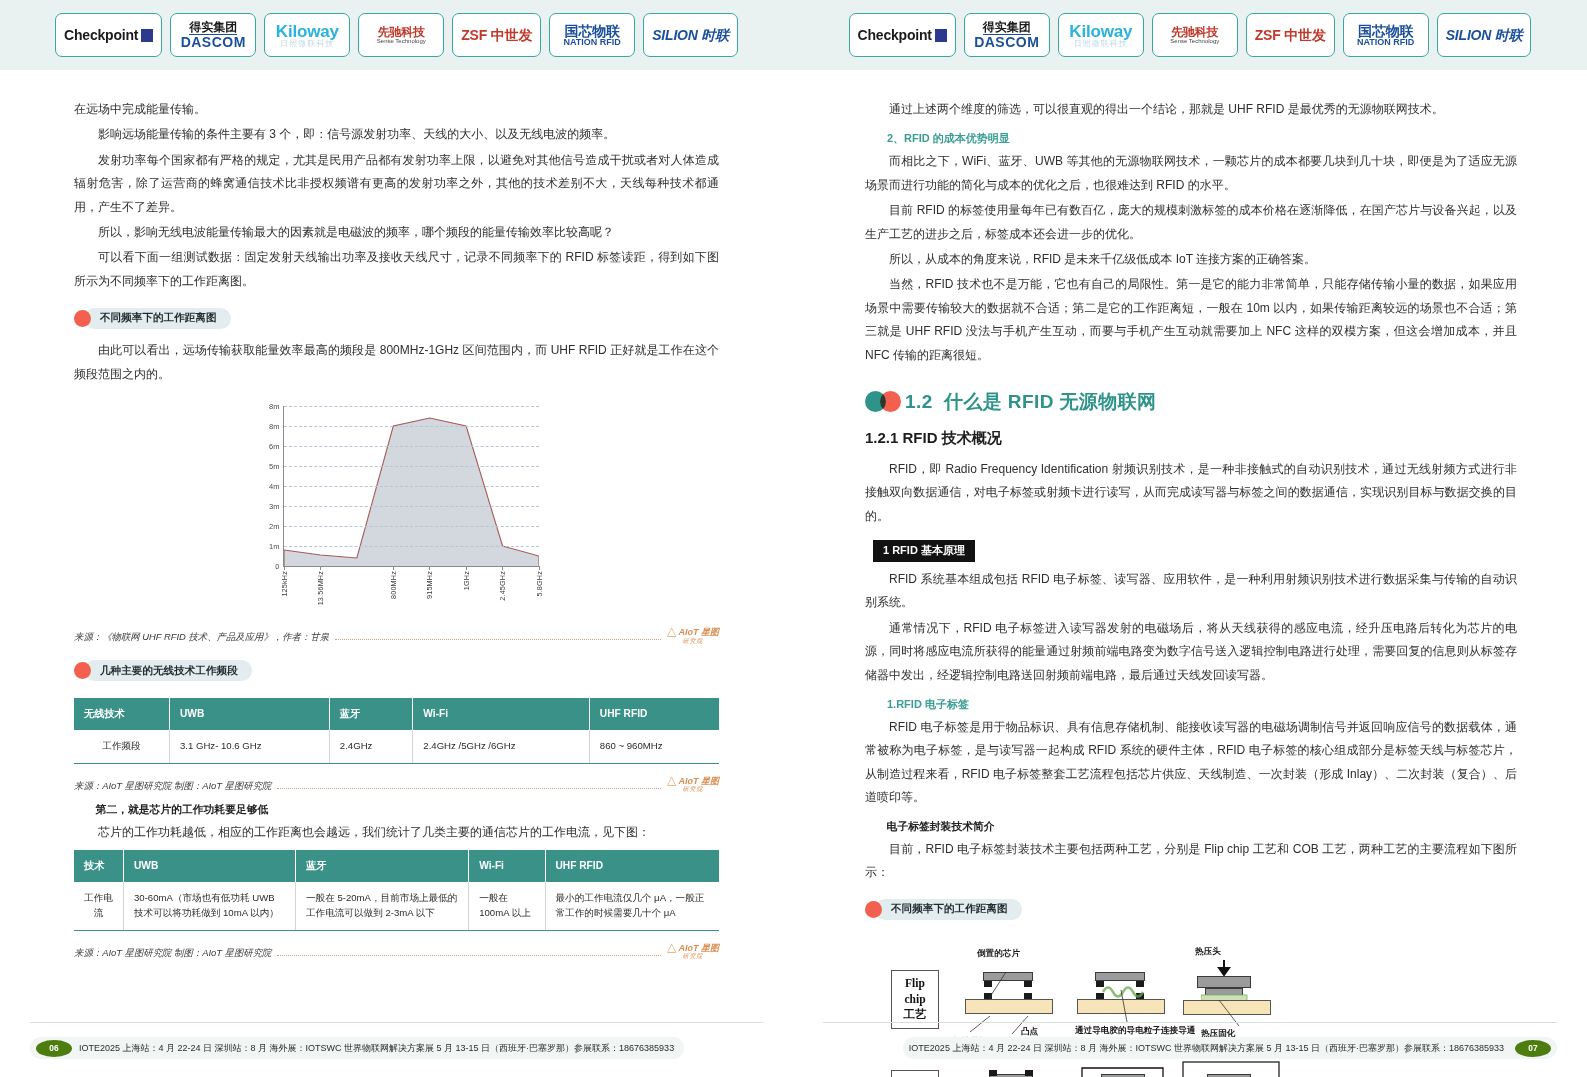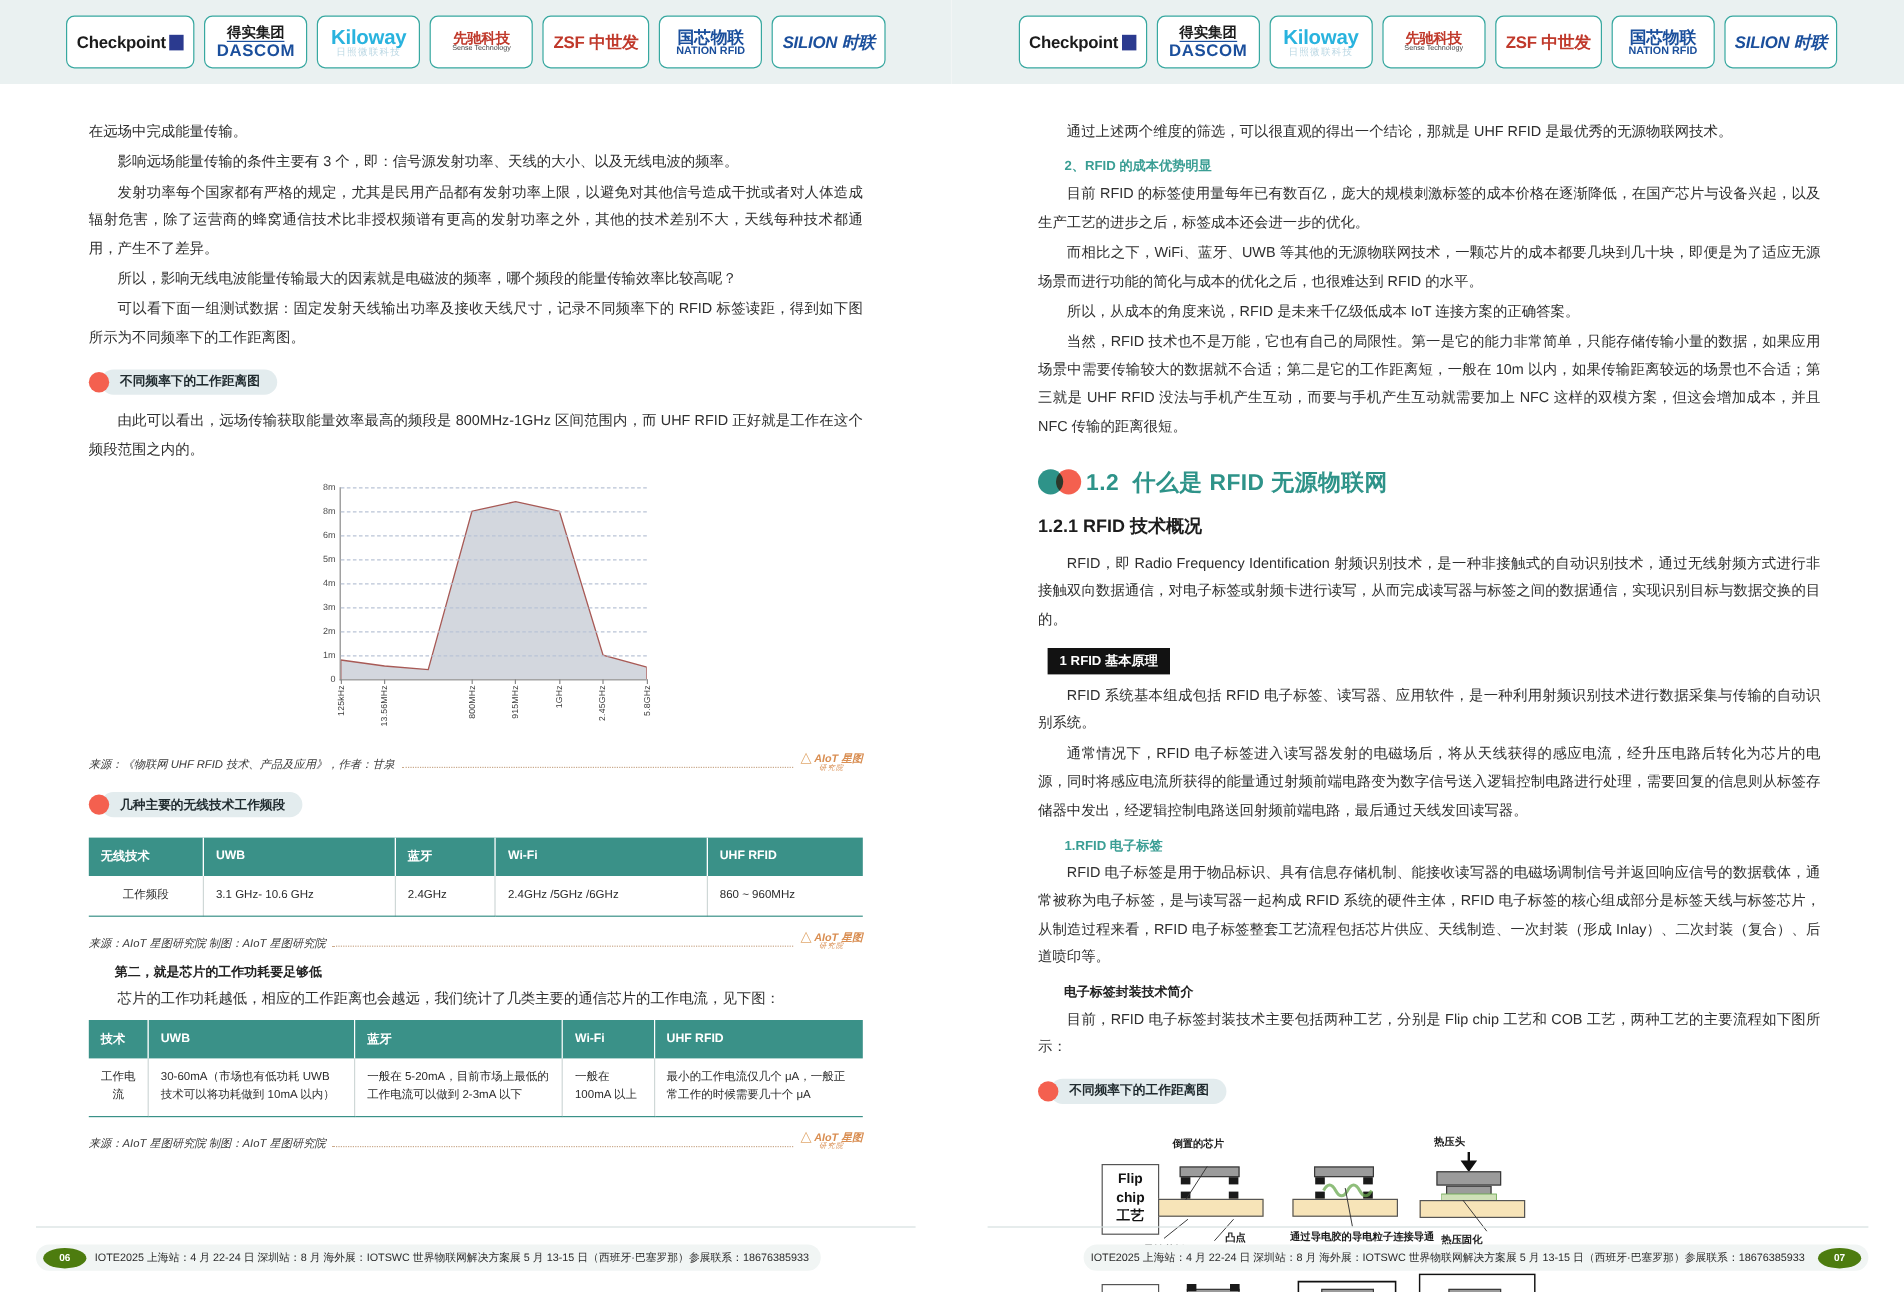--- a/index.html
+++ b/index.html
@@ -136,24 +136,23 @@
     border-right: 1px solid #cfd8d7; border-bottom: 1.4px solid #3a9188;
     vertical-align: middle;
   }
   table.t td:first-child { text-align: center; }
   table.t td:last-child { border-right: none; }
 
   
   .diagram { position: relative; height: 205px; margin-top: 6px; }
   .dg-label {
     position: absolute; border: 1.3px solid #555; background: #fff;
-    font-family: Liberation Sans, sans-serif; font-weight: bold; font-size: 11.5px;
+    font-family: Liberation Serif, serif; font-weight: bold; font-size: 11.5px;
     color: #111; text-align: center; line-height: 1.35; padding: 5px 6px;
     width: 48px;
-    margin-left: 27px;
   }
   .dg-txt { position: absolute; font-size: 8.6px; color: #1a1a1a; font-weight: bold;
             font-family: "Liberation Serif","DejaVu Serif",serif; white-space: nowrap; line-height:1.3; }
   .sub { position: absolute; background: #f7e4b8; border: 1.1px solid #555; }
   .chip { position: absolute; background: #9b9b9b; border: 1.1px solid #3a3a3a; }
   .bump { position: absolute; background: #1a1a1a; }
 
   
   .footer { position: absolute; bottom: 0; left: 0; right: 0; padding: 0 30px 18px 30px; }
   .foot-rule { border-top: 1px solid #d6e0e0; margin-bottom: 14px; }
@@ -380,22 +379,22 @@
         <div class="lg-sub">NATION RFID</div>
       </div>
       <div class="logo-box lg-silion">
         <div class="lg-main">SILION 时联</div>
       </div>
     </div>
 
     <div class="body-wrap">
       <p class="para">通过上述两个维度的筛选，可以很直观的得出一个结论，那就是 UHF RFID 是最优秀的无源物联网技术。</p>
       <div class="teal-head">2、RFID 的成本优势明显</div>
+      <p class="para">而相比之下，WiFi、蓝牙、UWB 等其他的无源物联网技术，一颗芯片的成本都要几块到几十块，即便是为了适应无源场景而进行功能的简化与成本的优化之后，也很难达到 RFID 的水平。</p>
       <p class="para">目前 RFID 的标签使用量每年已有数百亿，庞大的规模刺激标签的成本价格在逐渐降低，在国产芯片与设备兴起，以及生产工艺的进步之后，标签成本还会进一步的优化。</p>
-      <p class="para">而相比之下，WiFi、蓝牙、UWB 等其他的无源物联网技术，一颗芯片的成本都要几块到几十块，即便是为了适应无源场景而进行功能的简化与成本的优化之后，也很难达到 RFID 的水平。</p>
       <p class="para">所以，从成本的角度来说，RFID 是未来千亿级低成本 IoT 连接方案的正确答案。</p>
       <p class="para">当然，RFID 技术也不是万能，它也有自己的局限性。第一是它的能力非常简单，只能存储传输小量的数据，如果应用场景中需要传输较大的数据就不合适；第二是它的工作距离短，一般在 10m 以内，如果传输距离较远的场景也不合适；第三就是 UHF RFID 没法与手机产生互动，而要与手机产生互动就需要加上 NFC 这样的双模方案，但这会增加成本，并且 NFC 传输的距离很短。</p>
 
       <div class="sec-head">
         <span class="sec-dots">
             <i class="g"></i>
             <i class="r"></i>
           </span>
         <span class="t"><span>1.2</span>&nbsp;&nbsp;<span>什么是 RFID 无源物联网</span></span>
       </div>

